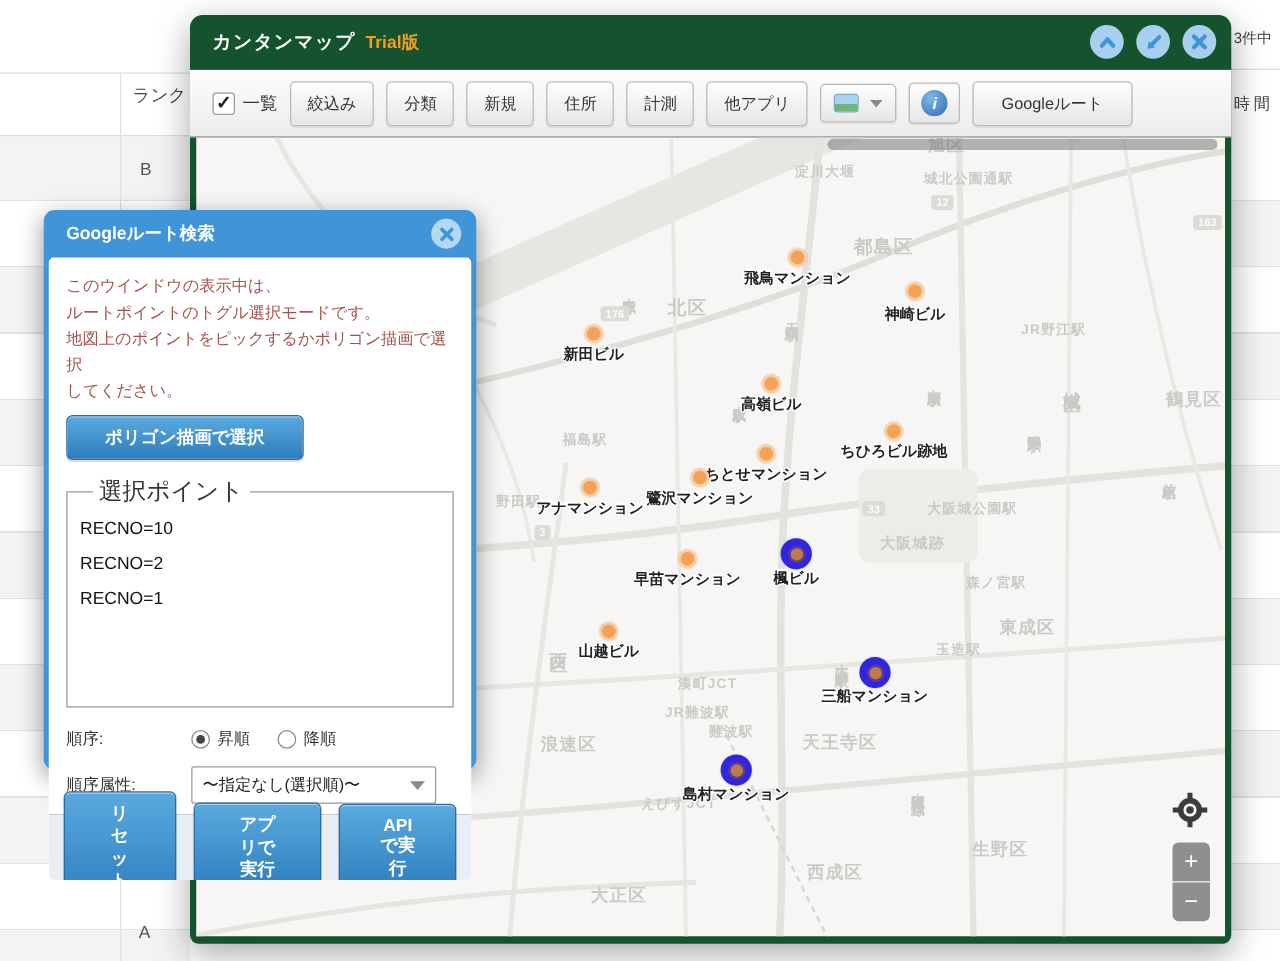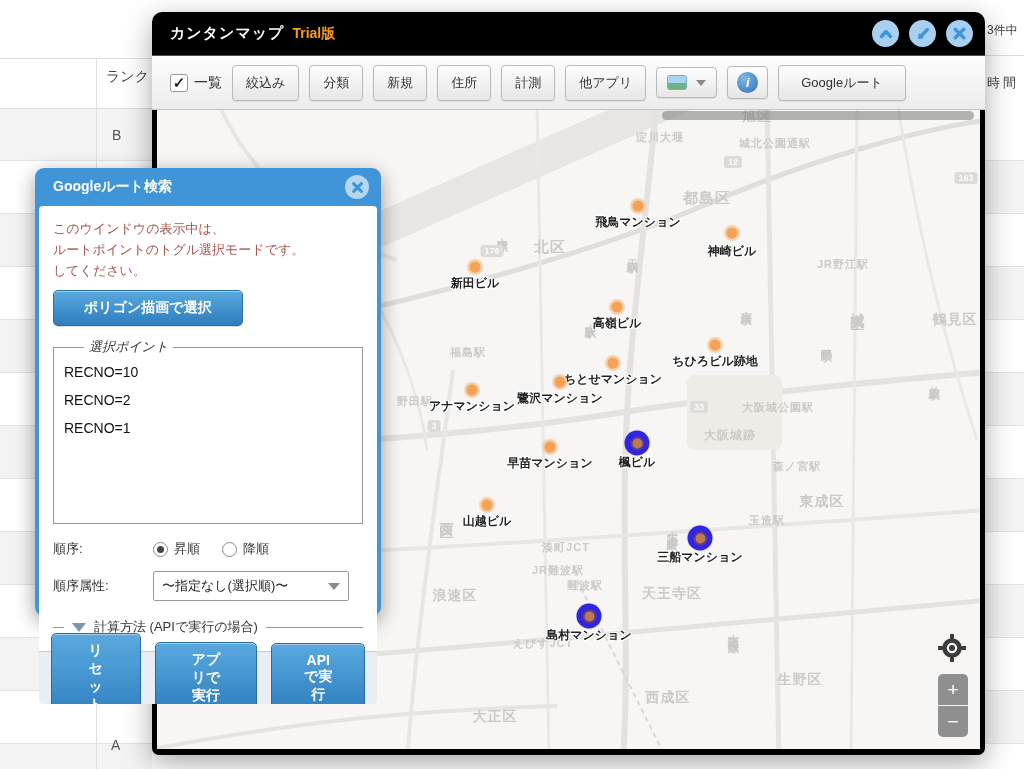--- a/index.html
+++ b/index.html
@@ -15,21 +15,21 @@
   .bg-right-stripes { position:absolute; left:985px; top:108px; width:39px; height:661px;
     background:repeating-linear-gradient(to bottom,
       #ffffff 0px,#ffffff 52px,#e2e2e2 52px,#e2e2e2 53px,
       #f3f3f3 53px,#f3f3f3 105px,#e2e2e2 105px,#e2e2e2 106px); }
   .hline { position:absolute; height:1px; background:#ddd; }
   .vline { position:absolute; width:1px; background:#e0e0e0; }
   .bg-label { position:absolute; color:#444; font-size:14px; }
 
   
   .window { position:absolute; left:152px; top:12px; width:833px; height:743px;
-    background:#000000; border-radius:10px 10px 7px 7px; z-index:5;
+    background:#14532d; border-radius:10px 10px 7px 7px; z-index:5;
     box-shadow:0 8px 28px rgba(0,0,0,.35); }
   .titlebar { height:43px; display:flex; align-items:center; padding:0 12px 0 18px; }
   .win-title { color:#fff; font-weight:bold; font-size:15px; letter-spacing:1px; }
   .trial { color:#f59b20; font-weight:bold; font-size:14px; margin-left:8px; }
   .win-controls { margin-left:auto; display:flex; gap:10px; }
   .circle-btn { width:27px; height:27px; border-radius:50%; background:#a9cfee;
     display:flex; align-items:center; justify-content:center; border:none; cursor:pointer; }
   .circle-btn svg { display:block; }
 
   .toolbar { height:55px; background:linear-gradient(#fdfdfd,#ececec);
@@ -93,21 +93,21 @@
     border:none; display:flex; align-items:center; justify-content:center; cursor:pointer; }
   .dlg-body { position:relative; background:#fff; border-radius:4px; height:498px; overflow:hidden;
     padding:12px 14px 0 14px; }
   .dlg-msg { color:#a5524d; font-size:13px; line-height:1.62; }
   .btn-blue { background:linear-gradient(#5aaadf,#2e7dbe); border:1px solid #2a6ca5; border-radius:5px;
     color:#fff; font-weight:bold; font-size:14px; padding:8px 30px; cursor:pointer;
     box-shadow:inset 0 1px 0 rgba(255,255,255,.45), 0 1px 1px rgba(0,0,0,.15);
     font-family:"Liberation Sans", sans-serif; }
   .polygon-btn { margin-top:9px; }
   .points-box { margin-top:12px; border:1px solid #9a9a9a; height:186px; padding:2px 10px 0 10px; }
-  .points-box legend { font-size:13px; color:#333; padding:0 5px; margin-left:20px;font-style:italic; }
+  .points-box legend { font-size:19px; color:#333; padding:0 5px; margin-left:10px; }
   .point-item { font-size:14px; color:#111; line-height:28px; cursor:default; }
   .form-row { display:flex; align-items:center; margin-top:13px; font-size:13px; color:#333; }
   .form-row .lbl { width:100px; }
   .select { width:196px; height:30px; border:1px solid #9a9a9a; border-radius:2px; background:#fff;
     display:flex; align-items:center; padding:0 8px; font-size:13px; color:#222; cursor:pointer; }
   .select .sel-caret { margin-left:auto; width:0; height:0; border-left:6px solid transparent;
     border-right:6px solid transparent; border-top:7px solid #8a8a8a; }
   .radio { display:flex; align-items:center; gap:6px; margin-right:22px; cursor:pointer; }
   .rdot { width:15px; height:15px; border-radius:50%; border:1px solid #8a8a8a; background:#fff;
     display:flex; align-items:center; justify-content:center; }
@@ -231,21 +231,21 @@
           <div class="base-label" style="left: 428px; top: 475px;">難波駅</div>
           <div class="base-label" style="left: 386px; top: 533px;">えびすJCT</div>
           <div class="base-label vertical" style="left: 515px; top: 418px;">大阪上本町駅</div>
           <div class="base-label" style="left: 515px; top: 484px; font-size: 14px;">天王寺区</div>
           <div class="base-label vertical" style="left: 576px; top: 520px;">大阪環状線</div>
           <div class="base-label" style="left: 665px; top: 392px; font-size: 14px;">東成区</div>
           <div class="base-label" style="left: 610px; top: 410px;">玉造駅</div>
           <div class="base-label" style="left: 643px; top: 570px; font-size: 14px;">生野区</div>
           <div class="base-label" style="left: 511px; top: 588px; font-size: 14px;">西成区</div>
           <div class="base-label" style="left: 338px; top: 607px; font-size: 14px;">大正区</div>
-          <div class="shield" style="left: 576px; top: 52px;">12</div>
+          <div class="shield" style="left: 597px; top: 52px;">12</div>
           <div class="shield" style="left: 809px; top: 68px;">163</div>
           <div class="shield" style="left: 335px; top: 141px;">176</div>
           <div class="shield" style="left: 277px; top: 316px;">3</div>
           <div class="shield" style="left: 542px; top: 297px;">33</div>
           <div class="marker" style="left: 481px; top: 96px;"></div>
           <div class="marker-label" style="left: 481px; top: 104px;">飛鳥マンション</div>
           <div class="marker" style="left: 575px; top: 123px;"></div>
           <div class="marker-label" style="left: 575px; top: 133px;">神崎ビル</div>
           <div class="marker" style="left: 318px; top: 157px;"></div>
           <div class="marker-label" style="left: 318px; top: 165px;">新田ビル</div>
@@ -293,20 +293,21 @@
       <button class="dlg-close">
         <svg width="13" height="13" viewBox="0 0 13 13">
           <path d="M2.6 2.6 L10.4 10.4 M10.4 2.6 L2.6 10.4" stroke="#3f95d8" stroke-width="3" stroke-linecap="round"></path>
         </svg>
       </button>
     </div>
     <div class="dlg-body">
       <div class="dlg-msg">
         <div>このウインドウの表示中は、</div>
         <div>ルートポイントのトグル選択モードです。</div>
+        <div>地図上のポイントをピックするかポリゴン描画で選択</div>
         <div>してください。</div>
       </div>
       <button class="btn-blue polygon-btn">ポリゴン描画で選択</button>
 
       <fieldset class="points-box">
         <legend>選択ポイント</legend>
         <div class="point-item">RECNO=10</div>
         <div class="point-item">RECNO=2</div>
         <div class="point-item">RECNO=1</div>
       </fieldset>

